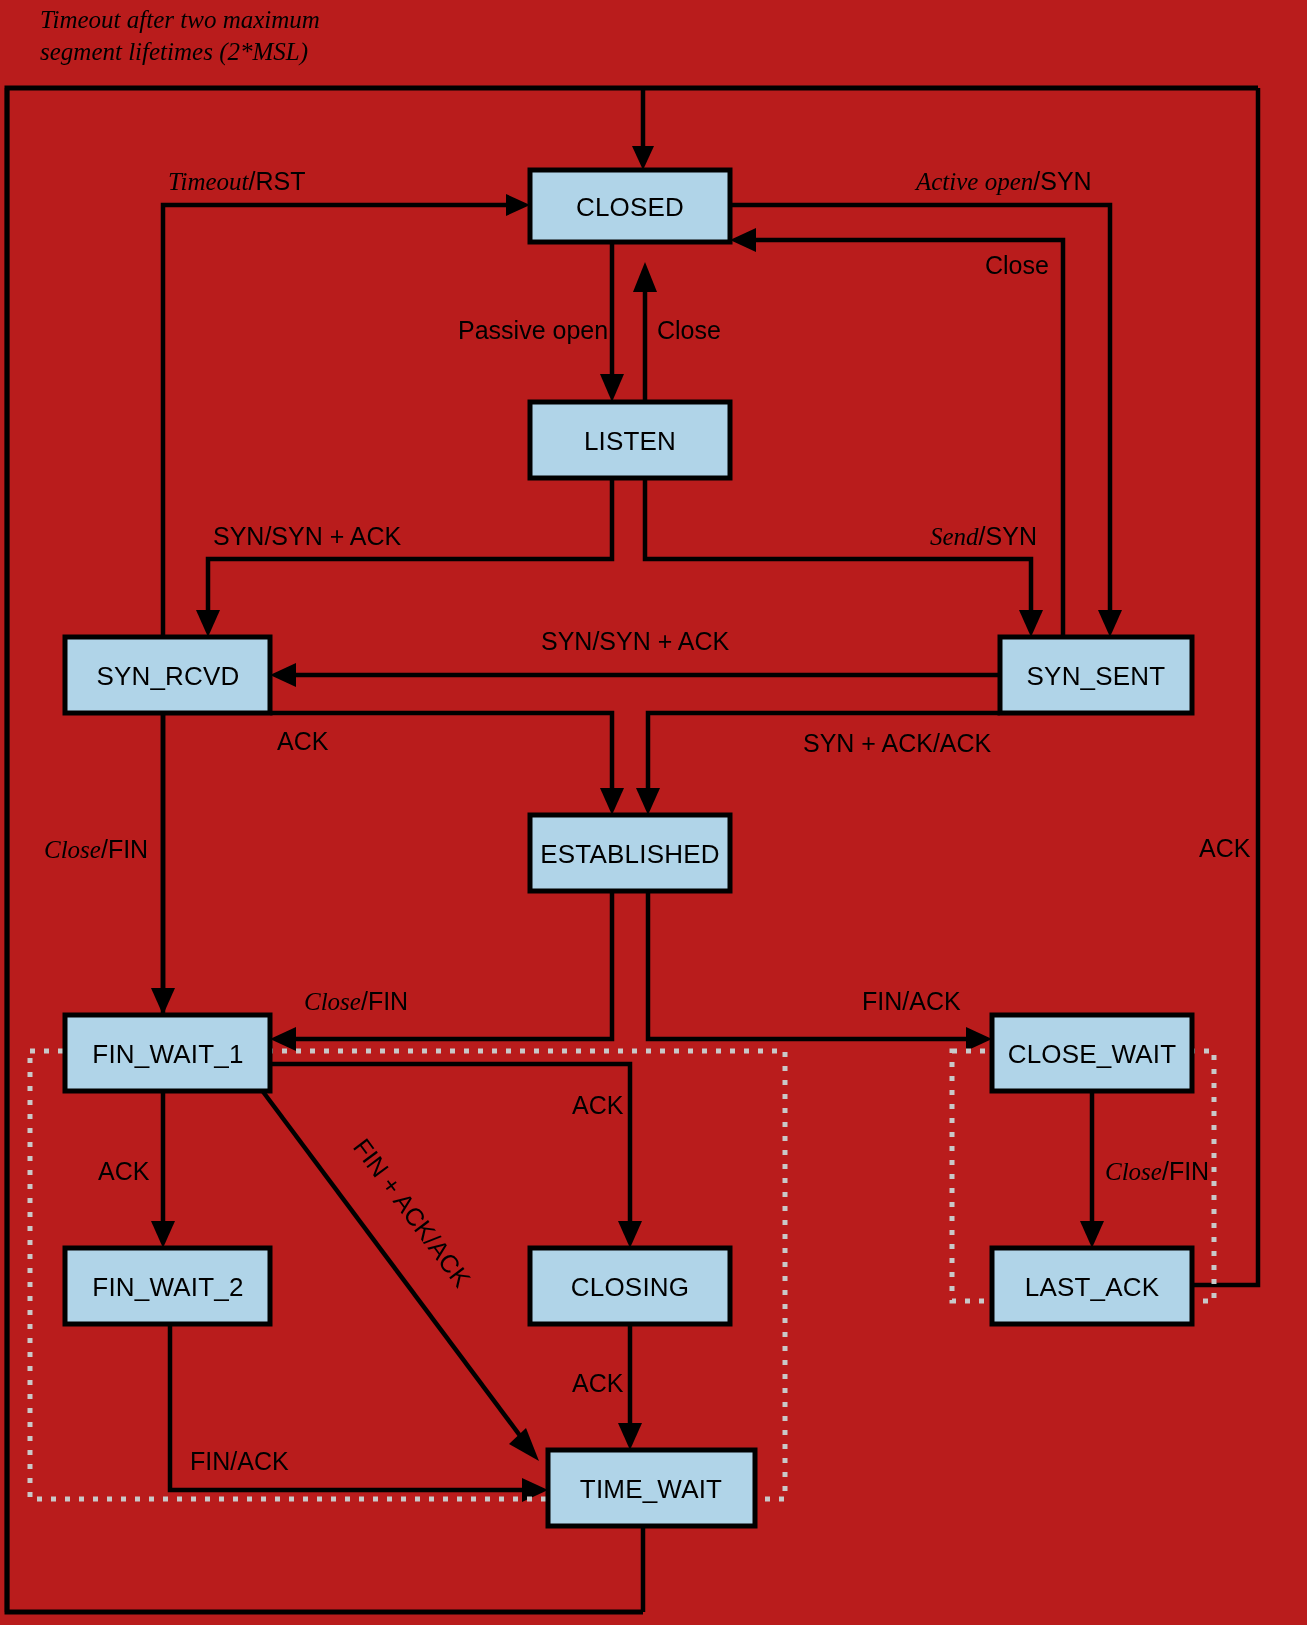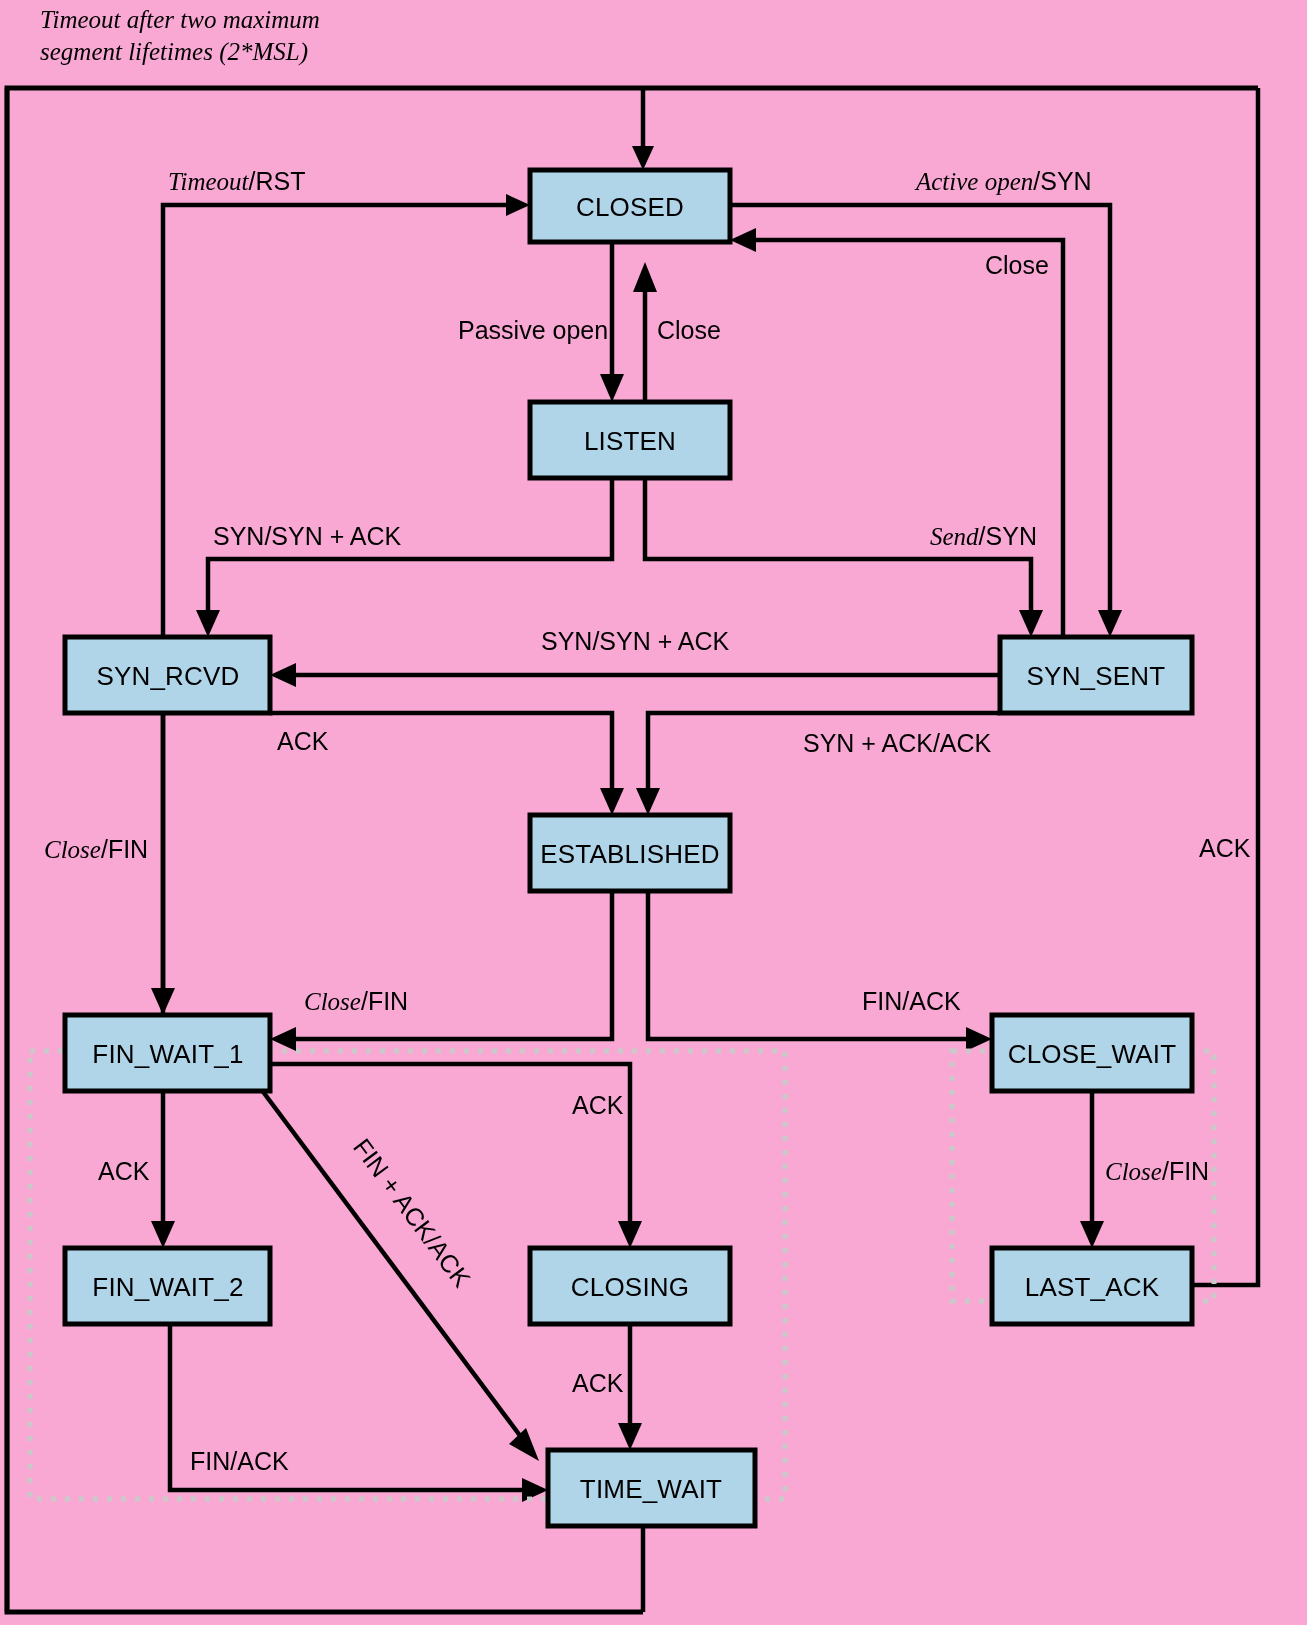--- a/index.html
+++ b/index.html
@@ -4,21 +4,21 @@
 <style>
   html, body {
     margin: 0;
     padding: 0;
     background: #ffffff;
   }
   #page {
     position: relative;
     width: 1307px;
     height: 1625px;
-    background: #f9a8d4;
+    background: #b91c1c;
     font-family: "Liberation Sans", sans-serif;
     overflow: hidden;
   }
   #diagram-svg {
     position: absolute;
     left: 0;
     top: 0;
     width: 1307px;
     height: 1625px;
   }

